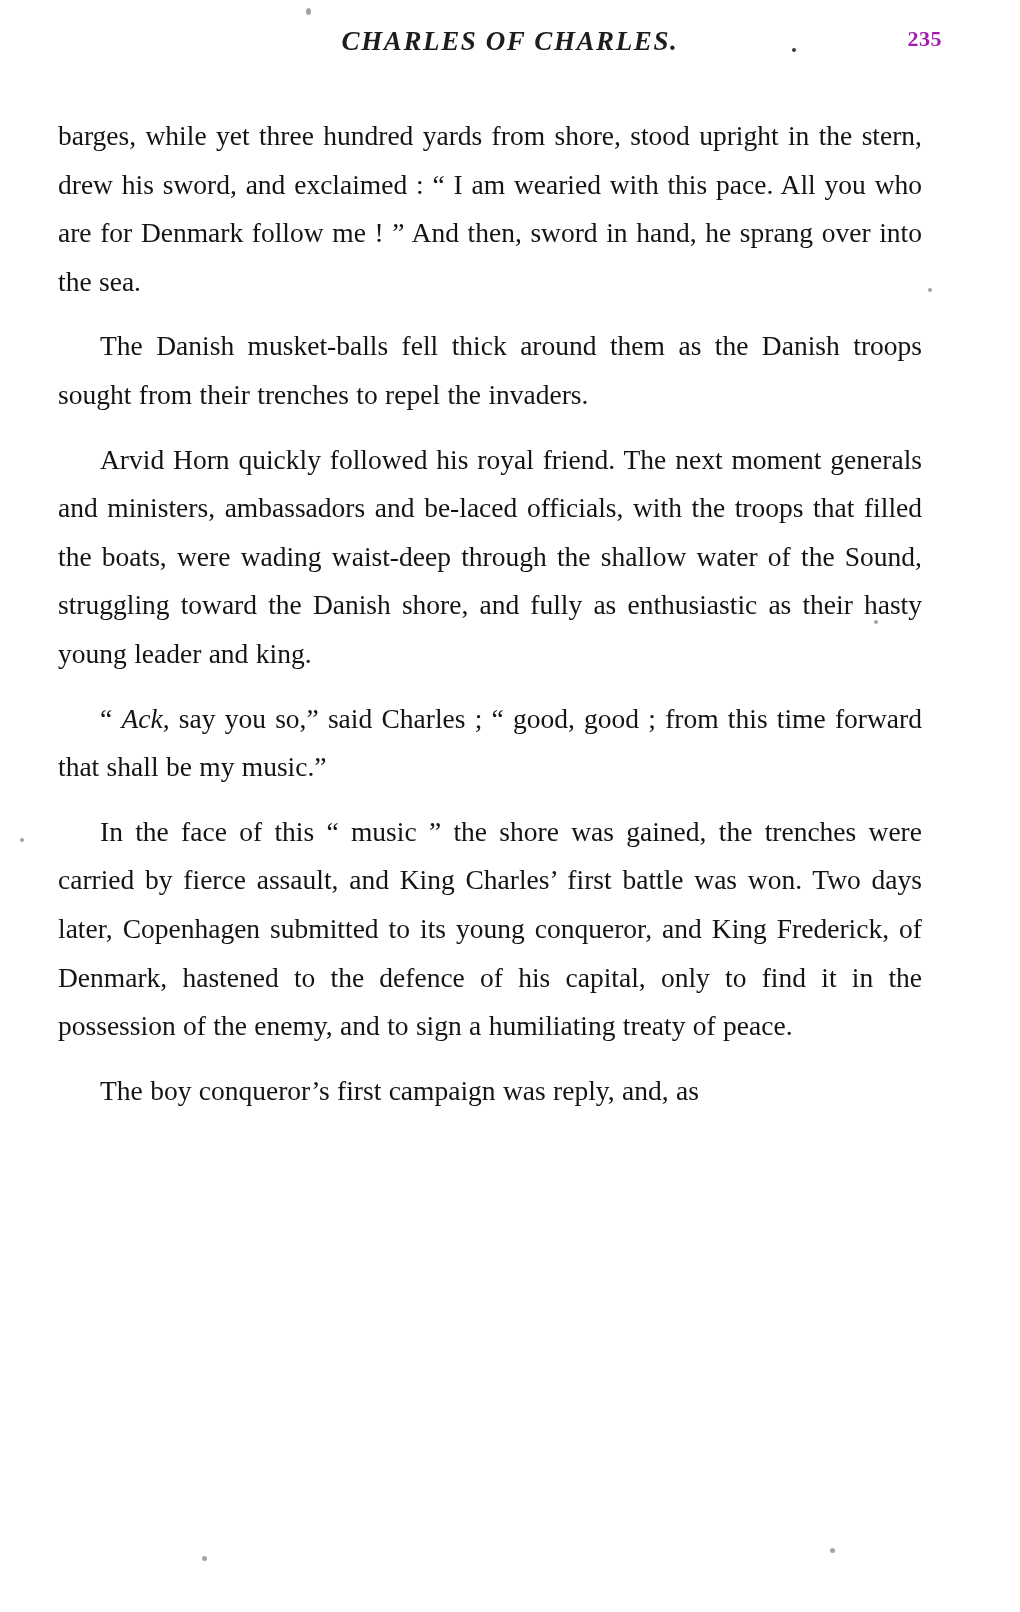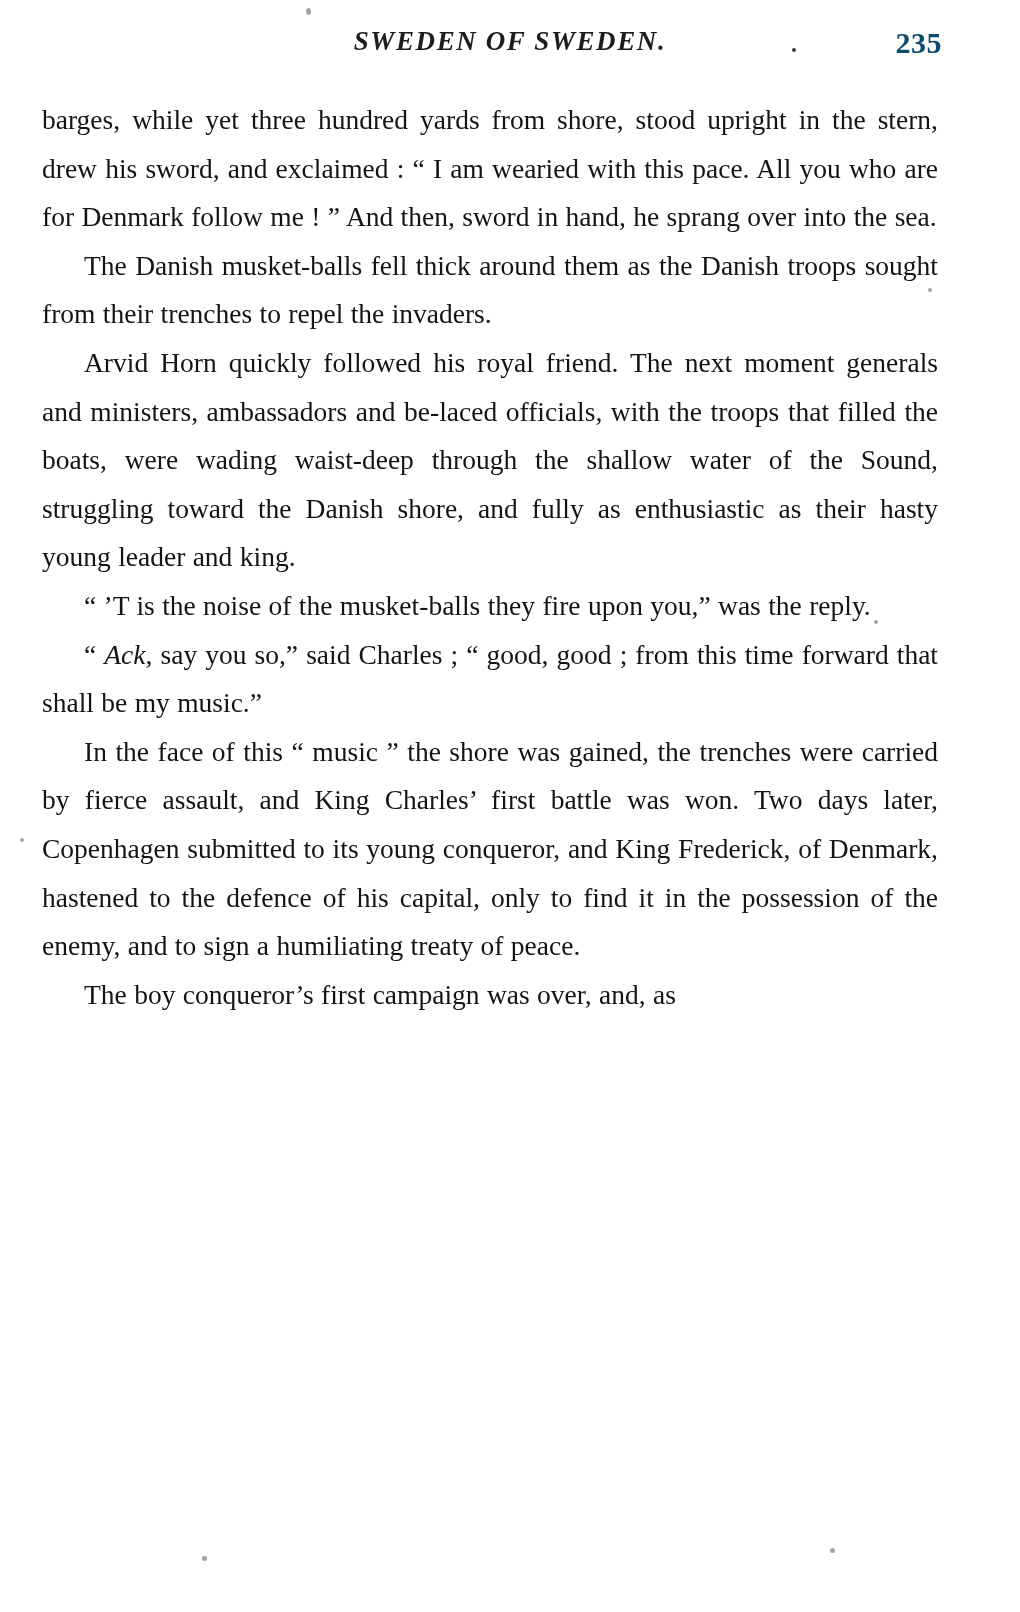--- a/index.html
+++ b/index.html
@@ -36,23 +36,23 @@
     font-style: italic;
     font-weight: 700;
     font-size: 27px;
     letter-spacing: 1.6px;
     color: #1d1d1d;
   }
   .rh-folio {
     position: absolute;
     right: 38px;
     top: 0px;
-    font-size: 30px;
+    font-size: 22px;
     font-weight: 600;
-    color: #0c4a6e;
+    color: #a21caf;
     letter-spacing: 0.5px;
   }
   .rh-dot {
     position: absolute;
     left: 752px;
     top: 22px;
     width: 4px;
     height: 4px;
     background: #3a3a3a;
     border-radius: 50%;
@@ -67,56 +67,55 @@
     position: absolute;
     top: 96px;
     left: 42px;
     width: 896px;
     font-size: 27.5px;
     line-height: 48.6px;
     color: #141414;
     text-align: justify;
   }
   .body-text p {
-    margin: 0;
+    margin: 16px;
     text-indent: 0;
   }
   .body-text p.indent {
     text-indent: 42px;
   }
   .body-text i {
   }
   
   .body-text p {
     -webkit-hyphens: none;
     hyphens: none;
     word-spacing: 0.5px;
   }
 </style>
 </head>
 <body>
 
 <div class="page">
 
   <div class="running-head">
-    <div class="rh-title">SWEDEN OF SWEDEN.</div>
+    <div class="rh-title">CHARLES OF CHARLES.</div>
     <div class="rh-dot"></div>
     <div class="rh-folio">235</div>
   </div>
 
   <div class="speck" style="left:306px;top:8px;width:5px;height:7px;"></div>
   <div class="speck" style="left:928px;top:288px;width:4px;height:4px;"></div>
   <div class="speck" style="left:874px;top:620px;width:4px;height:4px;"></div>
   <div class="speck" style="left:20px;top:838px;width:4px;height:4px;"></div>
   <div class="speck" style="left:202px;top:1556px;width:5px;height:5px;"></div>
   <div class="speck" style="left:830px;top:1548px;width:5px;height:5px;"></div>
 
   <div class="body-text">
     <p>barges, while yet three hundred yards from shore, stood upright in the stern, drew his sword, and exclaimed : “ I am wearied with this pace.   All you who are for Denmark follow me ! ”  And then, sword in hand, he sprang over into the sea.</p>
     <p class="indent">The Danish musket-balls fell thick around them as the Danish troops sought from their trenches to repel the invaders.</p>
     <p class="indent">Arvid Horn quickly followed his royal friend.  The next moment generals and ministers, ambassadors and be-laced officials, with the troops that filled the boats, were wading waist-deep through the shallow water of the Sound, struggling toward the Danish shore, and fully as enthusiastic as their hasty young leader and king.</p>
-    <p class="indent">“ ’T is the noise of the musket-balls they fire upon you,” was the reply.</p>
     <p class="indent">“ <i>Ack</i>, say you so,” said Charles ; “ good, good ; from this time forward that shall be my music.”</p>
     <p class="indent">In the face of this “ music ” the shore was gained, the trenches were carried by fierce assault, and King Charles’ first battle was won.  Two days later, Copenhagen submitted to its young conqueror, and King Frederick, of Denmark, hastened to the defence of his capital, only to find it in the possession of the enemy, and to sign a humiliating treaty of peace.</p>
-    <p class="indent">The boy conqueror’s first campaign was over, and, as</p>
+    <p class="indent">The boy conqueror’s first campaign was reply, and, as</p>
   </div>
 
 </div>
 
 </body></html>

